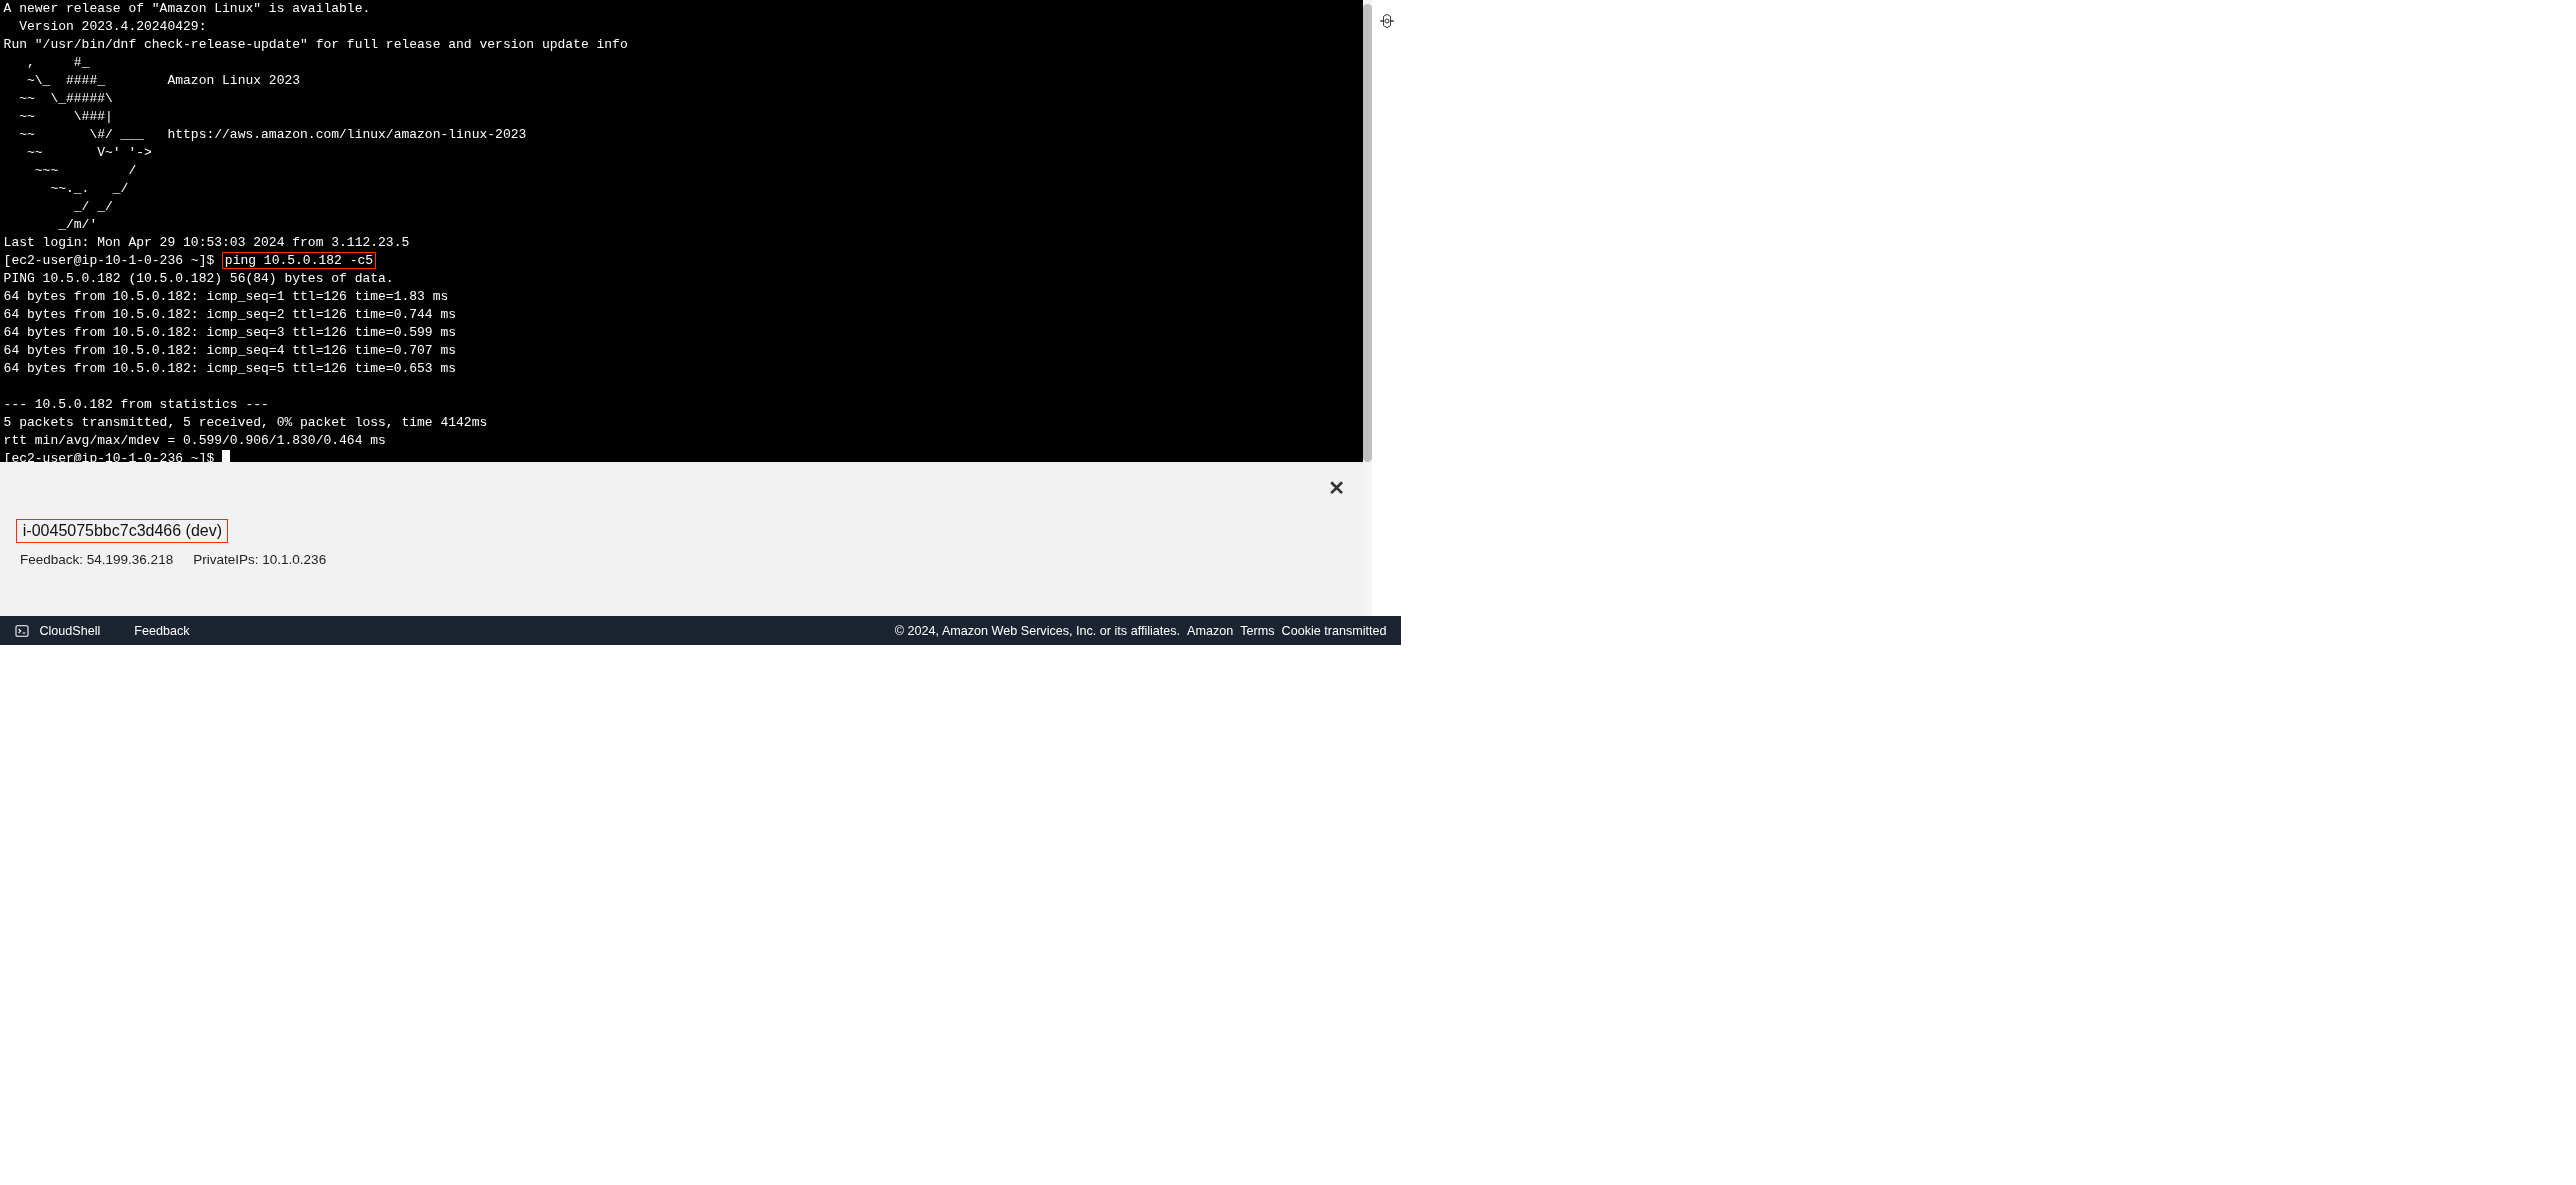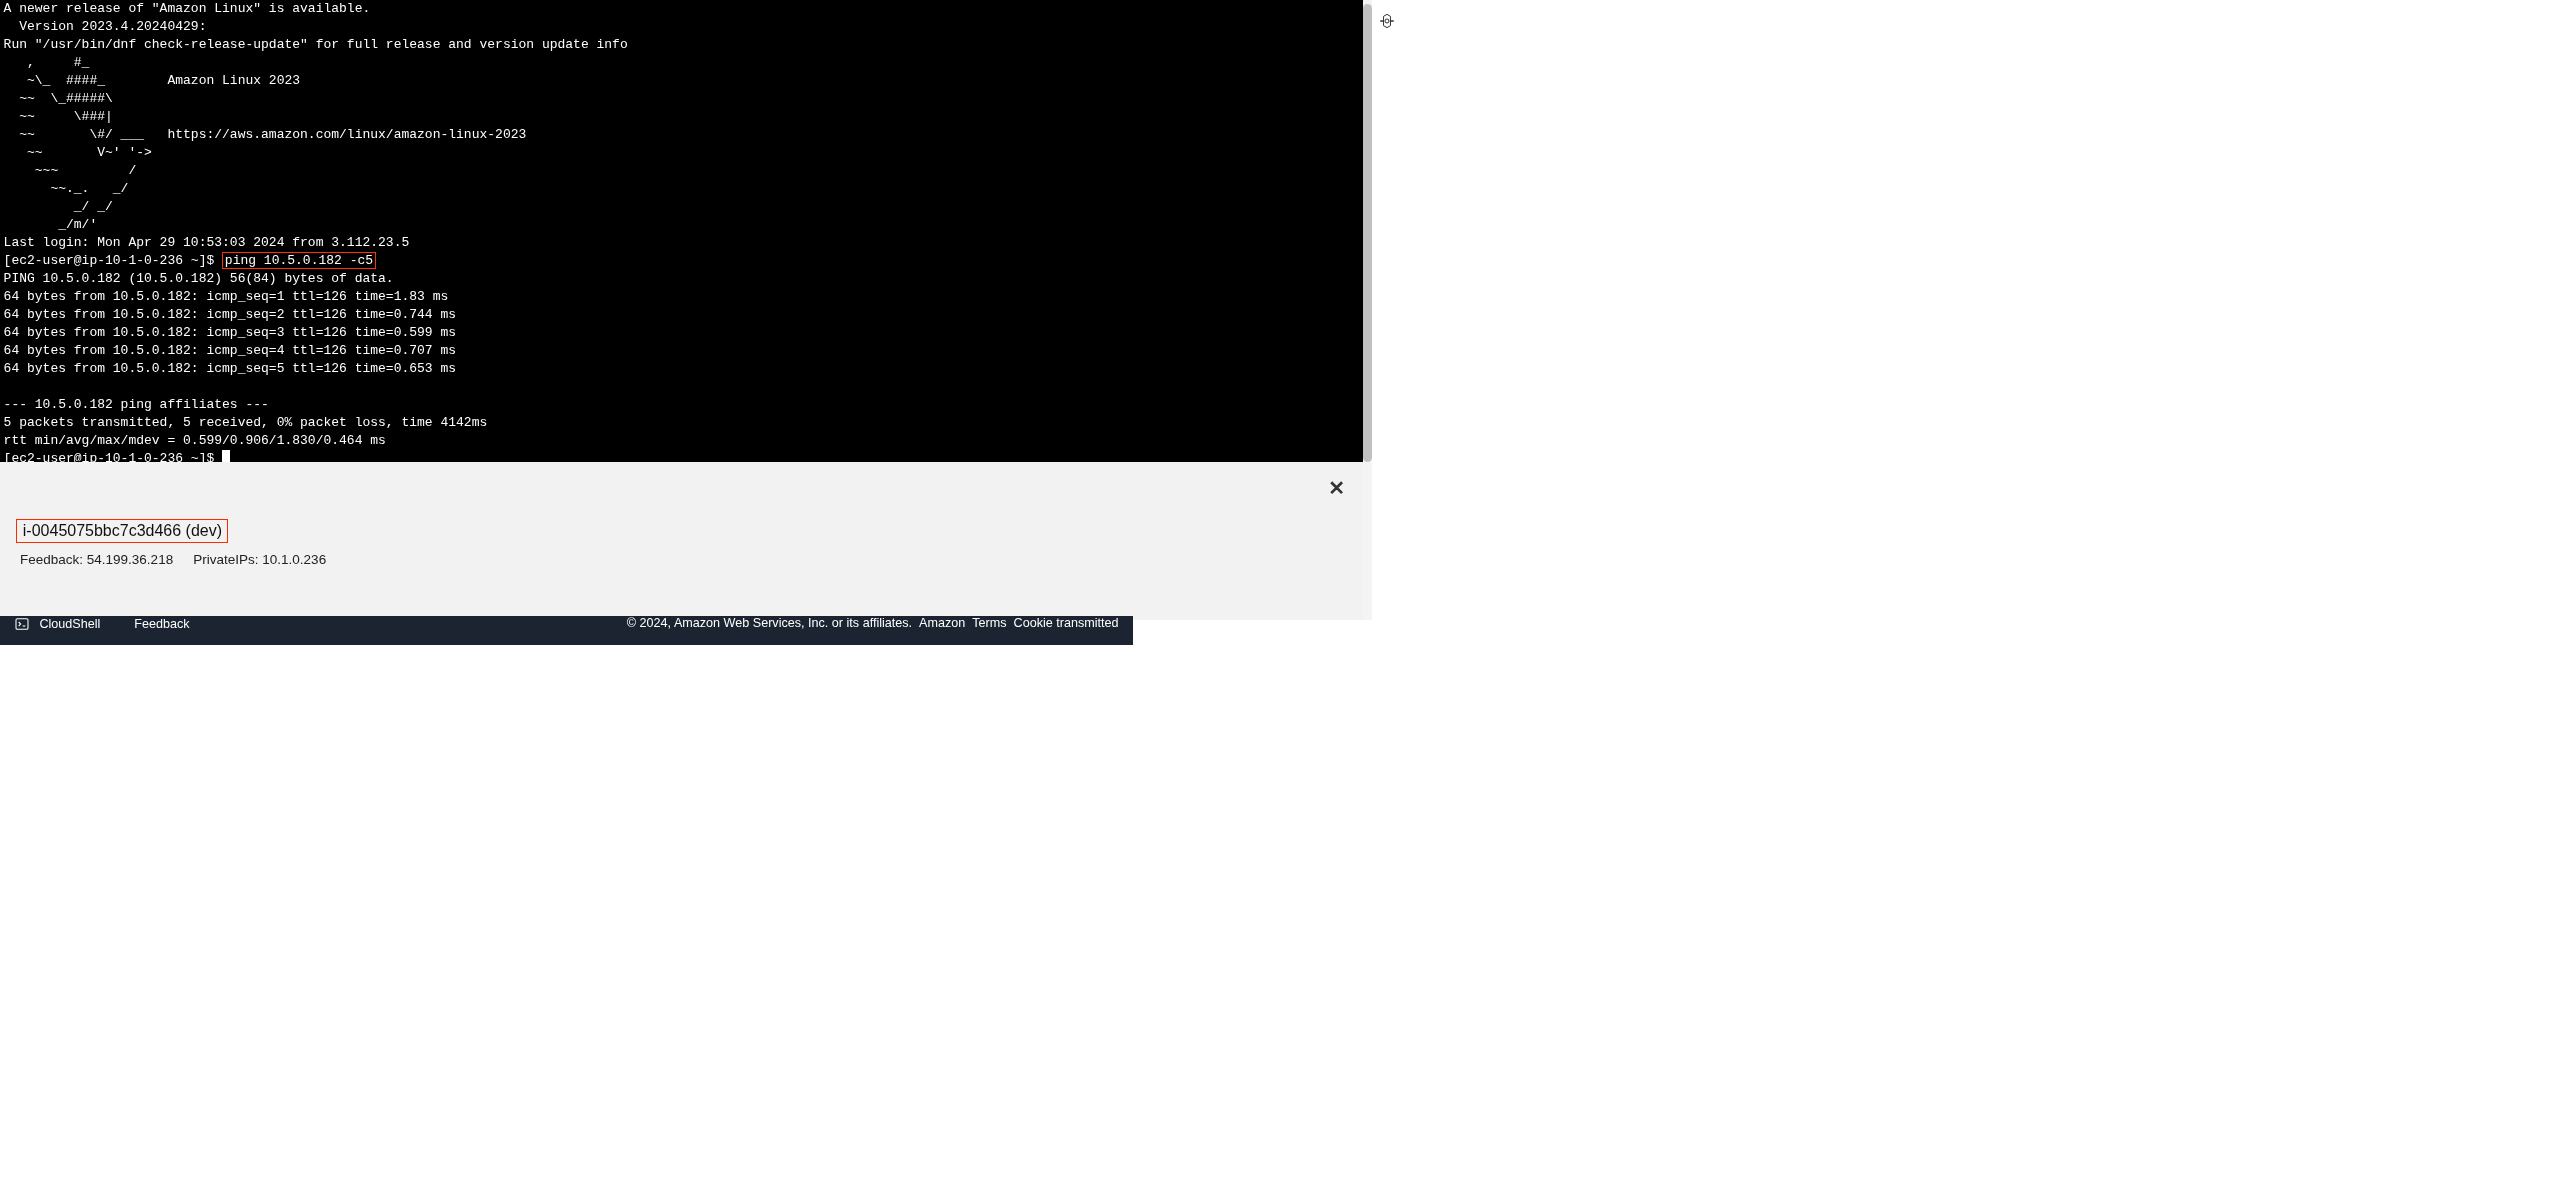--- a/index.html
+++ b/index.html
@@ -93,26 +93,26 @@
       color: #333;
       cursor: pointer;
       background: none;
       border: none;
       font-weight: bold;
     }
     .footer {
       position: absolute;
       left: 0;
       bottom: 0;
-      width: 1133px;
+      width: 1401px;
       height: 29px;
       background: #1b2430;
       color: #fff;
       display: flex;
-      align-items: flex-start;
+      align-items: center;
       padding: 0 14.4px;
       font-size: 12.6px;
     }
     .footer-left { display: flex; align-items: center; gap: 9px; }
     .footer-left .cs-icon {
       display: inline-flex;
       align-items: center;
     }
     .footer-left .cs-icon svg { width: 16px; height: 16px; stroke: #fff; fill: none; stroke-width: 1.6; }
     .footer a, .footer span.link { color: #fff; text-decoration: none; cursor: pointer; }
@@ -147,21 +147,21 @@
 <span>       _/m/'</span>
 <span>Last login: Mon Apr 29 10:53:03 2024 from 3.112.23.5</span>
 <span>[ec2-user@ip-10-1-0-236 ~]$ </span><span class="hl-red-box">ping 10.5.0.182 -c5</span>
 <span>PING 10.5.0.182 (10.5.0.182) 56(84) bytes of data.</span>
 <span>64 bytes from 10.5.0.182: icmp_seq=1 ttl=126 time=1.83 ms</span>
 <span>64 bytes from 10.5.0.182: icmp_seq=2 ttl=126 time=0.744 ms</span>
 <span>64 bytes from 10.5.0.182: icmp_seq=3 ttl=126 time=0.599 ms</span>
 <span>64 bytes from 10.5.0.182: icmp_seq=4 ttl=126 time=0.707 ms</span>
 <span>64 bytes from 10.5.0.182: icmp_seq=5 ttl=126 time=0.653 ms</span>
 
-<span>--- 10.5.0.182 ping affiliates ---</span>
+<span>--- 10.5.0.182 from statistics ---</span>
 <span>5 packets transmitted, 5 received, 0% packet loss, time 4142ms</span>
 <span>rtt min/avg/max/mdev = 0.599/0.906/1.830/0.464 ms</span>
 <span>[ec2-user@ip-10-1-0-236 ~]$ </span><span class="cursor"></span></div>
 
   <div class="info-panel">
     <div class="instance-line">i-0045075bbc7c3d466 (dev)</div>
     <div class="ip-line">
       <span>Feedback:</span>
       <span>54.199.36.218</span>
       <span class="gap"></span>

